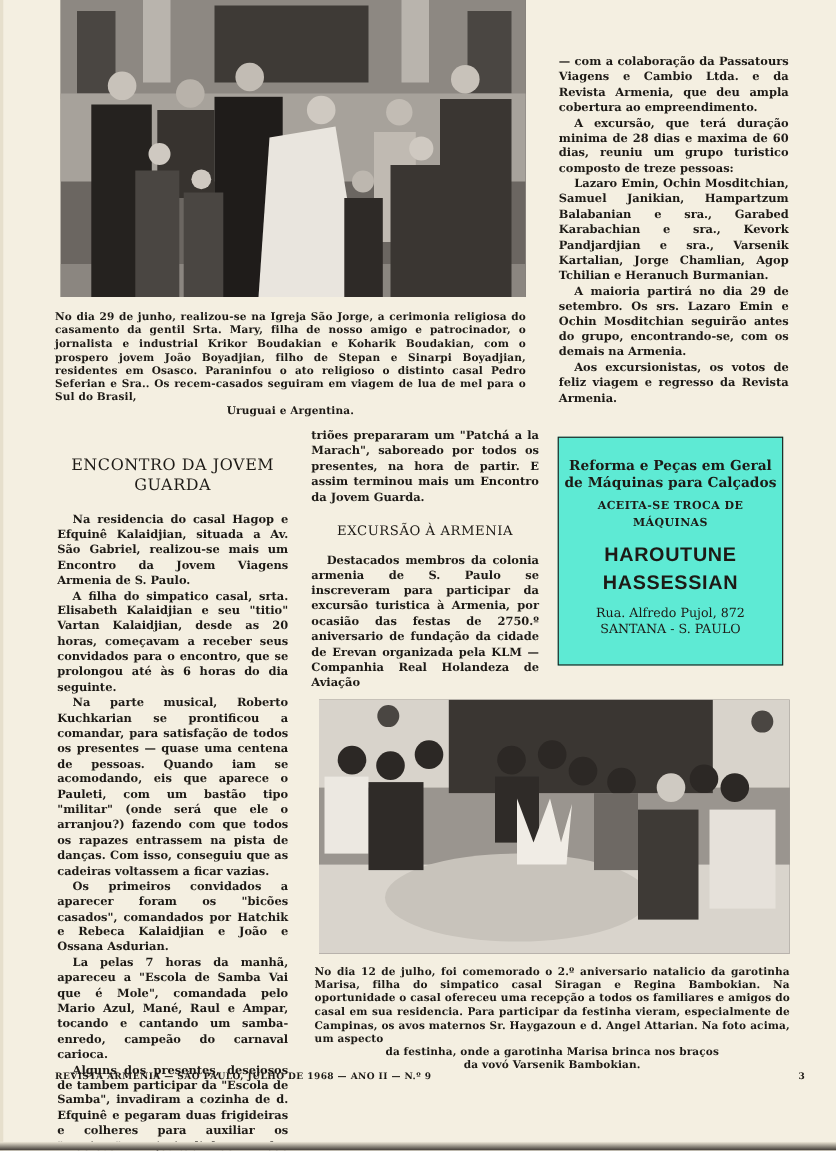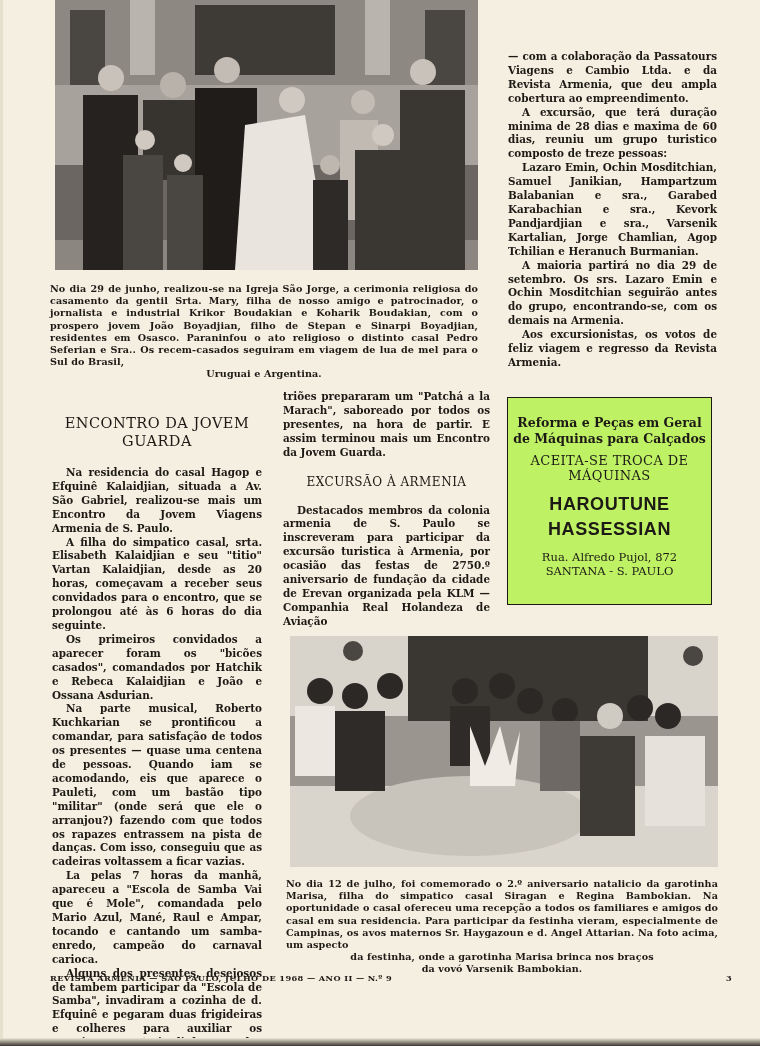--- a/index.html
+++ b/index.html
@@ -27,24 +27,24 @@
 
   .headline {
     text-align:center; font-weight:normal; margin:0;
     font-family:"DejaVu Serif", serif; letter-spacing:0.5px;
   }
   .h1 { font-size:14.5px; line-height:18px; }
   .h2 { font-size:12px; line-height:16px; margin:14px 0 14px 0; }
 
   .ad {
     position:absolute; left:507px; top:397px; width:203px; height:206px;
-    border:1.5px solid #1d1a16; text-align:center; background:#bef264;
+    border:1.5px solid #1d1a16; text-align:center; background:#5eead4;
   }
   .ad .l1 { font-size:12.5px; line-height:16px; font-weight:bold; margin-top:17px; }
-  .ad .l2 { font-size:13px; line-height:15px; margin-top:6px; letter-spacing:0.4px; }
+  .ad .l2 { font-size:10px; line-height:15px; margin-top:6px; letter-spacing:0.4px;font-weight:bold; }
   .ad .l3 { font-family:"Liberation Sans", sans-serif; font-size:18px; line-height:25px; font-weight:bold; margin-top:9px; letter-spacing:0.6px; }
   .ad .l4 { font-size:11.5px; line-height:14px; margin-top:8px; }
 
   .footer {
     position:absolute; left:50px; top:973px; font-size:8.2px; font-weight:bold; letter-spacing:0.4px;
   }
   .page-num { position:absolute; left:726px; top:973px; font-size:8.2px; font-weight:bold; }
 </style>
 </head>
 <body>
@@ -97,22 +97,22 @@
   <p>Lazaro Emin, Ochin Mosditchian, Samuel Janikian, Hampartzum Balabanian e sra., Garabed Karabachian e sra., Kevork Pandjardjian e sra., Varsenik Kartalian, Jorge Chamlian, Agop Tchilian e Heranuch Burmanian.</p>
   <p>A maioria partirá no dia 29 de setembro. Os srs. Lazaro Emin e Ochin Mosditchian seguirão antes do grupo, encontrando-se, com os demais na Armenia.</p>
   <p>Aos excursionistas, os votos de feliz viagem e regresso da Revista Armenia.</p>
 </div>
 
 <div class="col" style="left:52px;top:414px;width:210px;">
   <h2 class="headline h1" style="padding:0 12px;">ENCONTRO DA JOVEM GUARDA</h2>
   <div style="height:16px;"></div>
   <p>Na residencia do casal Hagop e Efquinê Kalaidjian, situada a Av. São Gabriel, realizou-se mais um Encontro da Jovem Viagens Armenia de S. Paulo.</p>
   <p>A filha do simpatico casal, srta. Elisabeth Kalaidjian e seu "titio" Vartan Kalaidjian, desde as 20 horas, começavam a receber seus convidados para o encontro, que se prolongou até às 6 horas do dia seguinte.</p>
+  <p>Na parte musical, Roberto Kuchkarian se prontificou a comandar, para satisfação de todos os presentes — quase uma centena de pessoas. Quando iam se acomodando, eis que aparece o Pauleti, com um bastão tipo "militar" (onde será que ele o arranjou?) fazendo com que todos os rapazes entrassem na pista de danças. Com isso, conseguiu que as cadeiras voltassem a ficar vazias.</p>
   <p>Os primeiros convidados a aparecer foram os "bicões casados", comandados por Hatchik e Rebeca Kalaidjian e João e Ossana Asdurian.</p>
-  <p>Na parte musical, Roberto Kuchkarian se prontificou a comandar, para satisfação de todos os presentes — quase uma centena de pessoas. Quando iam se acomodando, eis que aparece o Pauleti, com um bastão tipo "militar" (onde será que ele o arranjou?) fazendo com que todos os rapazes entrassem na pista de danças. Com isso, conseguiu que as cadeiras voltassem a ficar vazias.</p>
   <p>La pelas 7 horas da manhã, apareceu a "Escola de Samba Vai que é Mole", comandada pelo Mario Azul, Mané, Raul e Ampar, tocando e cantando um samba-enredo, campeão do carnaval carioca.</p>
   <p>Alguns dos presentes, desejosos de tambem participar da "Escola de Samba", invadiram a cozinha de d. Efquinê e pegaram duas frigideiras e colheres para auxiliar os "musicos" (coitadinhas das frigideiras).</p>
 
 </div>
 
 <div class="col" style="left:283px;top:390px;width:207px;">
   <p class="noindent">triões prepararam um "Patchá a la Marach", saboreado por todos os presentes, na hora de partir. E assim terminou mais um Encontro da Jovem Guarda.</p>
   <h2 class="headline h2">EXCURSÃO À ARMENIA</h2>
   <p>Destacados membros da colonia armenia de S. Paulo se inscreveram para participar da excursão turistica à Armenia, por ocasião das festas de 2750.º aniversario de fundação da cidade de Erevan organizada pela KLM — Companhia Real Holandeza de Aviação</p>
 </div>

